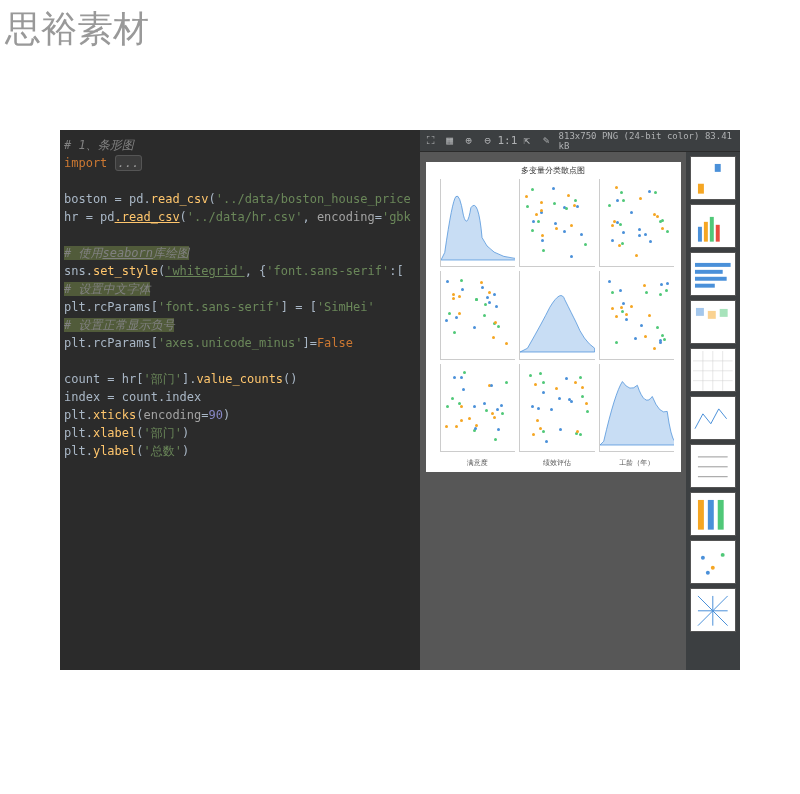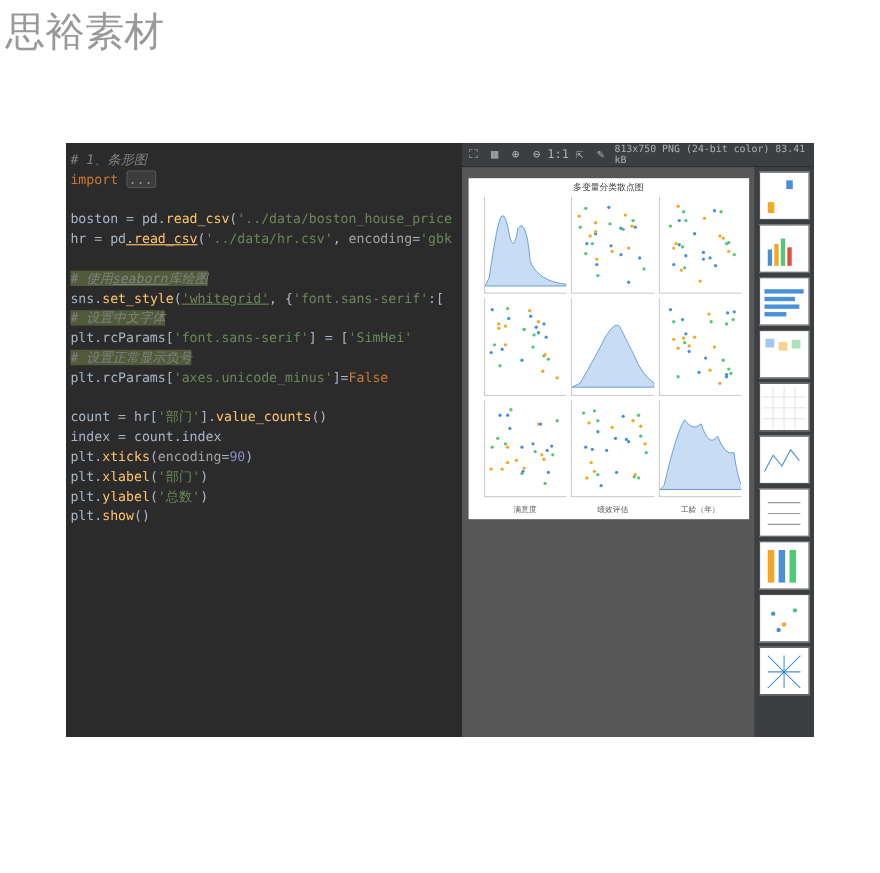--- a/index.html
+++ b/index.html
@@ -187,21 +187,20 @@
     <div class="line"><span class="comment sel"># 设置中文字体</span></div>
     <div class="line"><span>plt.rcParams[</span><span class="string">'font.sans-serif'</span><span>] = [</span><span class="string">'SimHei'</span></div>
     <div class="line"><span class="comment sel"># 设置正常显示负号</span></div>
     <div class="line"><span>plt.rcParams[</span><span class="string">'axes.unicode_minus'</span><span>]=</span><span class="keyword">False</span></div>
     <div class="line">&nbsp;</div>
     <div class="line"><span>count = hr[</span><span class="string">'部门'</span><span>].</span><span class="func">value_counts</span><span>()</span></div>
     <div class="line"><span>index = count.index</span></div>
     <div class="line"><span>plt.</span><span class="func">xticks</span><span>(</span><span class="param">encoding</span><span>=</span><span class="builtin">90</span><span>)</span></div>
     <div class="line"><span>plt.</span><span class="func">xlabel</span><span>(</span><span class="string">'部门'</span><span>)</span></div>
     <div class="line"><span>plt.</span><span class="func">ylabel</span><span>(</span><span class="string">'总数'</span><span>)</span></div>
-    <div class="line"><span>plt.</span><span class="func">show</span><span>()</span></div>
   </div>
 
   <div class="preview-pane">
     <div class="toolbar">
       <span class="tb-icon">⛶</span>
       <span class="tb-icon">▦</span>
       <span class="tb-icon">⊕</span>
       <span class="tb-icon">⊖</span>
       <span class="tb-icon">1:1</span>
       <span class="tb-icon">⇱</span>

